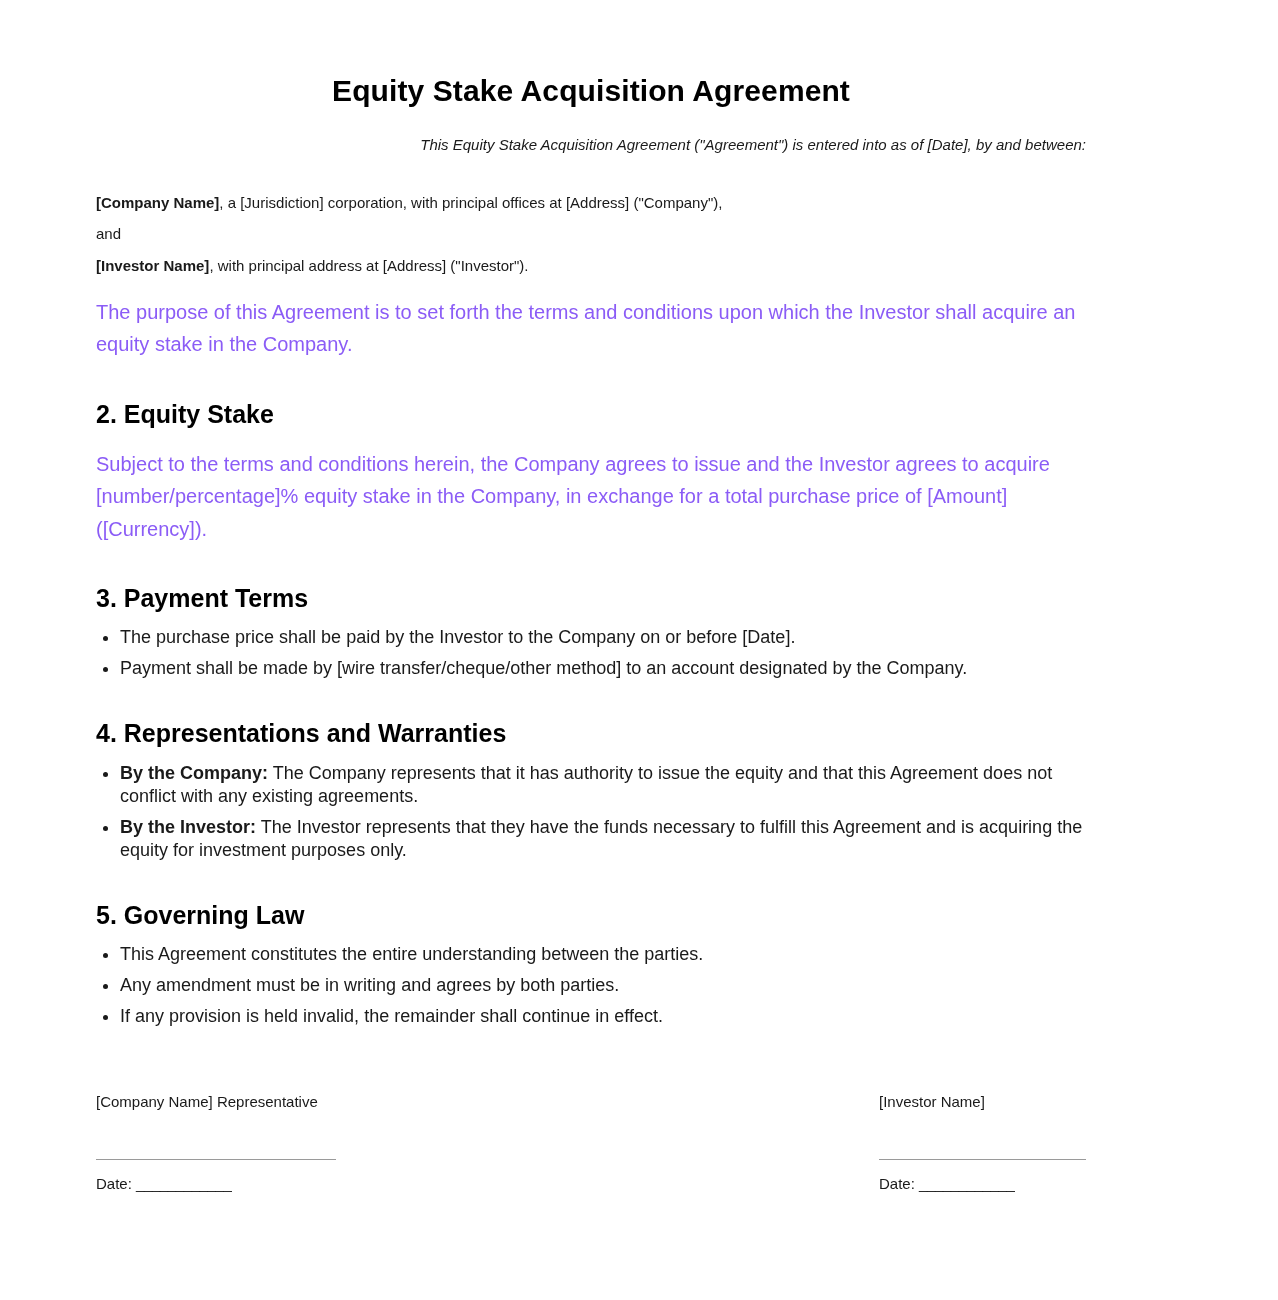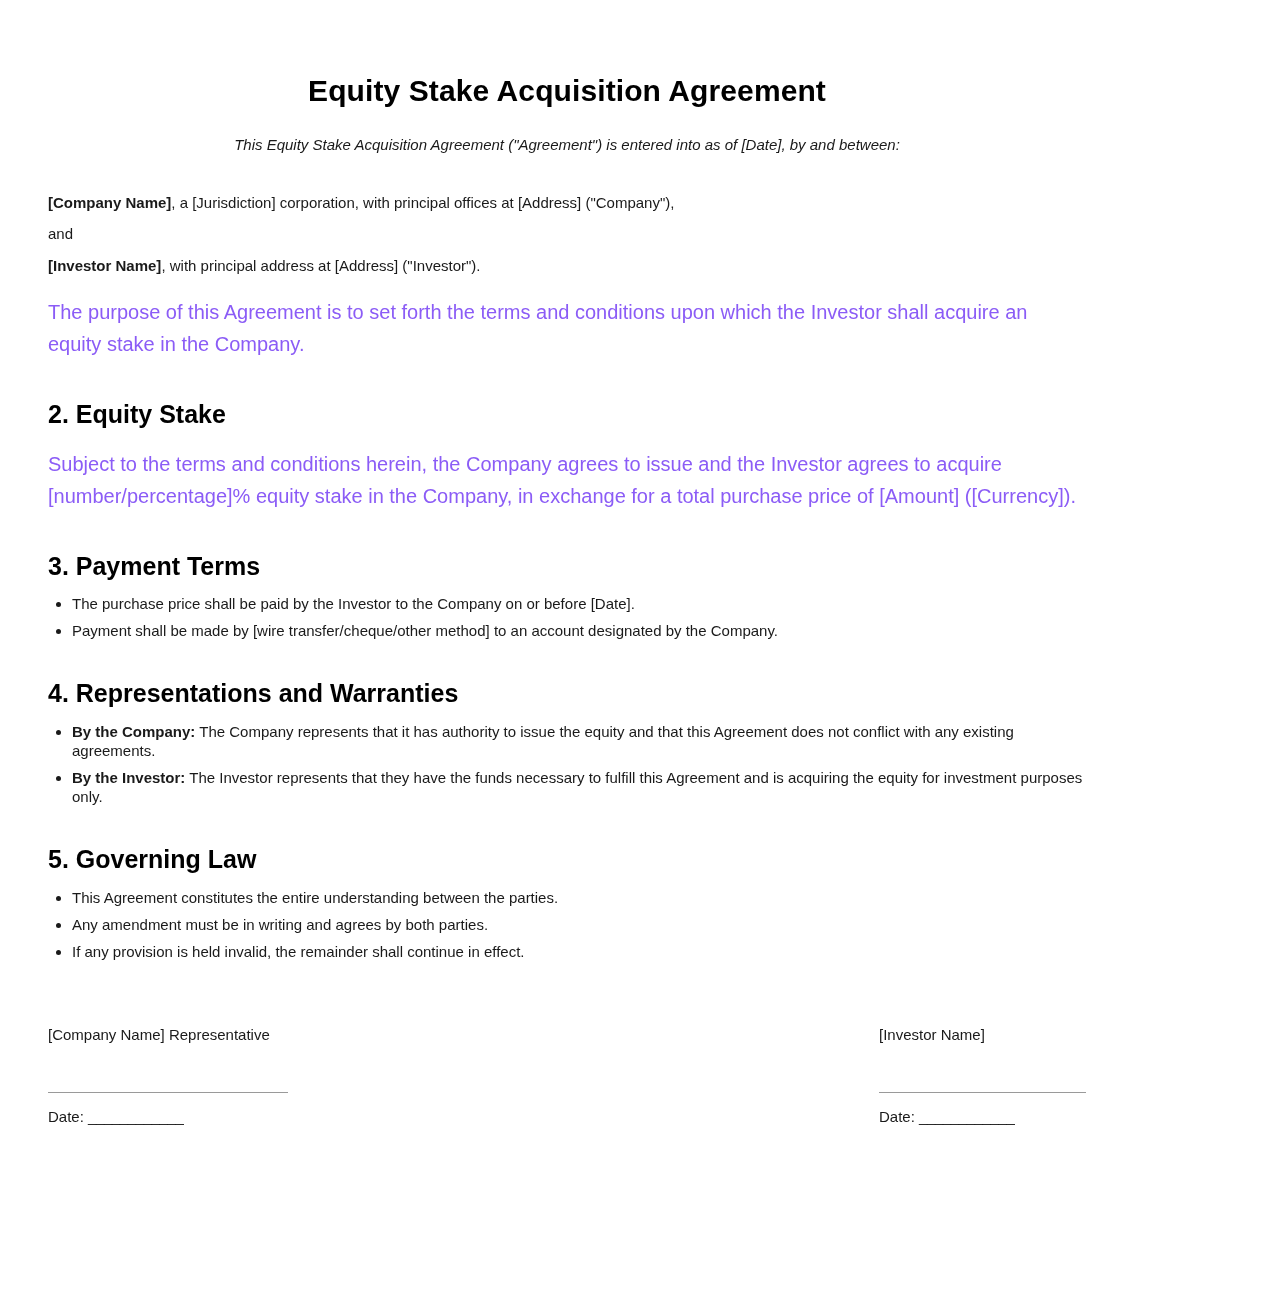--- a/index.html
+++ b/index.html
@@ -12,35 +12,35 @@
     width: 1278px;
     min-height: 1300px;
     font-family: "Liberation Sans", sans-serif;
     color: #1a1a1a;
     -webkit-font-smoothing: antialiased;
   }
   .page {
     width: 1167px;
     min-height: 1300px;
     box-sizing: border-box;
-    padding: 60px 81px 40px 48px;
+    padding: 60px 81px 40px 96px;
     background: #ffffff;
   }
   .doc-title {
     font-size: 30px;
     font-weight: bold;
     text-align: center;
     margin: 14px 0 0 0;
     letter-spacing: 0.1px;
     color: #000000;
   }
   .doc-subtitle {
     font-size: 15px;
     font-style: italic;
-    text-align: center;
+    text-align: right;
     margin: 28px 0 0 0;
     color: #1a1a1a;
   }
   .parties {
     margin-top: 38px;
   }
   .party-line {
     font-size: 15px;
     line-height: 1.62;
     margin: 0 0 7px 0;
@@ -65,21 +65,21 @@
     line-height: 1.62;
     margin: 18px 0 0 0;
     color: #8b5cf6;
   }
   ul.section-list {
     margin: 12px 0 0 0;
     padding-left: 24px;
     list-style-type: disc;
   }
   ul.section-list li {
-    font-size: 15px;
+    font-size: 18px;
     line-height: 1.28;
     margin: 8px 0 2px 0;
     color: #1a1a1a;
   }
   ul.section-list li b { font-weight: bold; }
   .signature-block {
     display: flex;
     justify-content: space-between;
     align-items: flex-start;
     margin-top: 62px;

